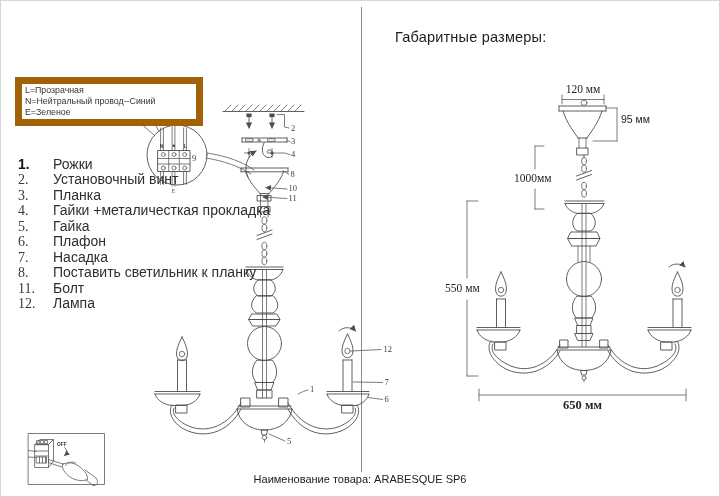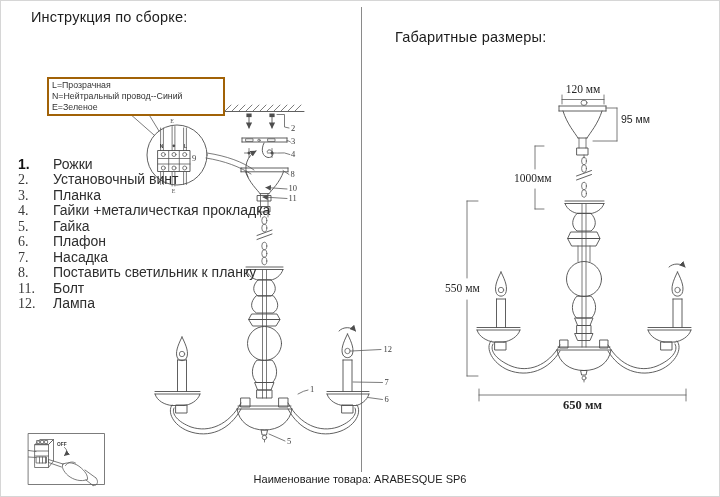--- a/index.html
+++ b/index.html
@@ -1,21 +1,21 @@
 <!DOCTYPE html>
 <html><head>
 <meta charset="utf-8">
 <style>
   html,body{margin:0;padding:0;background:#fff;}
   .page{position:relative;width:718px;height:495px;border:1px solid #d6d6d6;background:#fff;
         font-family:"Liberation Sans",sans-serif;color:#2b2b2b;overflow:hidden;}
   .abs{position:absolute;}
   .sec-title{font-size:14.5px;color:#1d1d1d;letter-spacing:.2px;}
-  .legend-box{left:14px;top:76px;width:168px;border:2px solid #a16207;padding:1px 3px 2px 3px;
-              font-size:8.8px;line-height:10.8px;color:#333;background:#fff;margin-left:32px;}
+  .legend-box{left:14px;top:76px;width:168px;border:7px solid #a16207;padding:1px 3px 2px 3px;
+              font-size:8.8px;line-height:10.8px;color:#333;background:#fff;}
   .parts-list{left:13px;top:156px;font-size:14px;line-height:15.45px;color:#2e2e2e;}
   .parts-list .row{white-space:nowrap;}
   .parts-list .num{display:inline-block;width:26px;text-align:left;padding-left:4px;
                    font-family:"Liberation Serif",serif;color:#3a3a3a;}
   .parts-list .row.first .num{font-family:"Liberation Sans",sans-serif;font-weight:bold;color:#111;}
   .parts-list .lab{padding-left:9px;}
   .caption{left:0;top:472px;width:100%;text-align:center;font-size:11px;color:#222;}
   svg{position:absolute;left:0;top:0;}
   svg *{vector-effect:non-scaling-stroke;}
   .ink{stroke:#4e4e4e;stroke-width:.9;fill:none;stroke-linecap:round;}
@@ -264,21 +264,20 @@
       <line class="ink2" x1="583" y1="379" x2="583" y2="381"></line>
 
       <path class="ink2" d="M466,200 H477 M466,200 V277 M466,299 V375 M466,375 H477"></path>
       <text class="dim" x="444" y="291">550 мм</text>
 
       <path class="ink2" d="M478,394 H685 M478,388 V400 M685,388 V400"></path>
       <text class="dimb" x="581.5" y="408" text-anchor="middle">650 мм</text>
     </g>
   </svg>
 
-  <div class="abs sec-title" style="left:30px;top:8px;">Инструкция по сборке:</div>
   <div class="abs sec-title" style="left:394px;top:8px;margin-top:20px;">Габаритные размеры:</div>
 
   <div class="abs legend-box">
     <div>L=Прозрачная</div>
     <div>N=Нейтральный провод--Синий</div>
     <div>E=Зеленое</div>
   </div>
 
   <div class="abs parts-list">
     <div class="row first"><span class="num">1.</span><span class="lab">Рожки</span></div>

